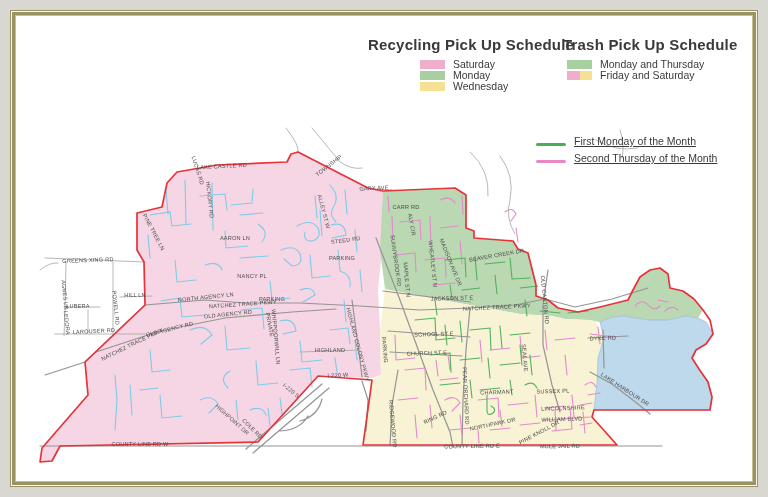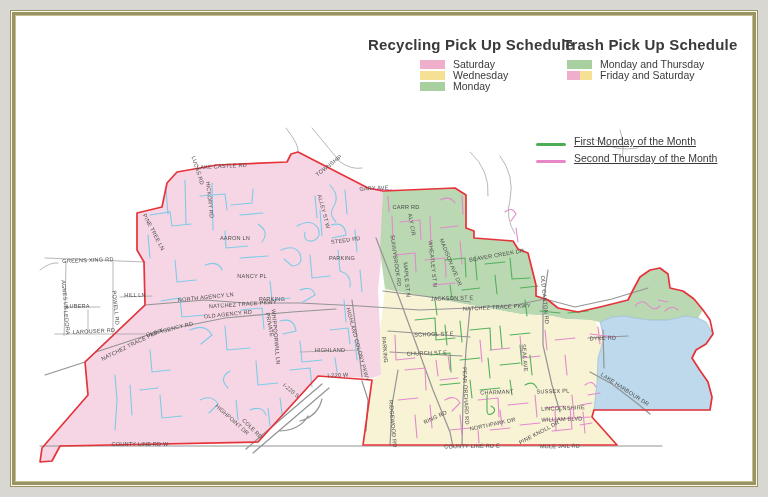--- a/index.html
+++ b/index.html
@@ -120,26 +120,26 @@
 </svg>
 
 <div class="legend" id="recycling-legend">
   <div class="legend-title">Recycling Pick Up Schedule</div>
   <div class="legend-items">
     <div class="legend-row">
       <span class="swatch" style="background-color: rgb(239, 174, 203);"></span>
       <span class="legend-label">Saturday</span>
     </div>
     <div class="legend-row">
+      <span class="swatch" style="background-color: rgb(168, 207, 159);"></span>
+      <span class="legend-label">Monday</span>
+    </div>
+    <div class="legend-row">
       <span class="swatch" style="background-color: rgb(245, 224, 147);"></span>
       <span class="legend-label">Wednesday</span>
-    </div>
-    <div class="legend-row">
-      <span class="swatch" style="background-color: rgb(168, 207, 159);"></span>
-      <span class="legend-label">Monday</span>
     </div>
   </div>
 </div>
 
 <div class="legend" id="trash-legend">
   <div class="legend-title">Trash Pick Up Schedule</div>
   <div class="legend-items">
     <div class="legend-row">
       <span class="swatch" style="background-color: rgb(168, 207, 159);"></span>
       <span class="legend-label">Monday and Thursday</span>

